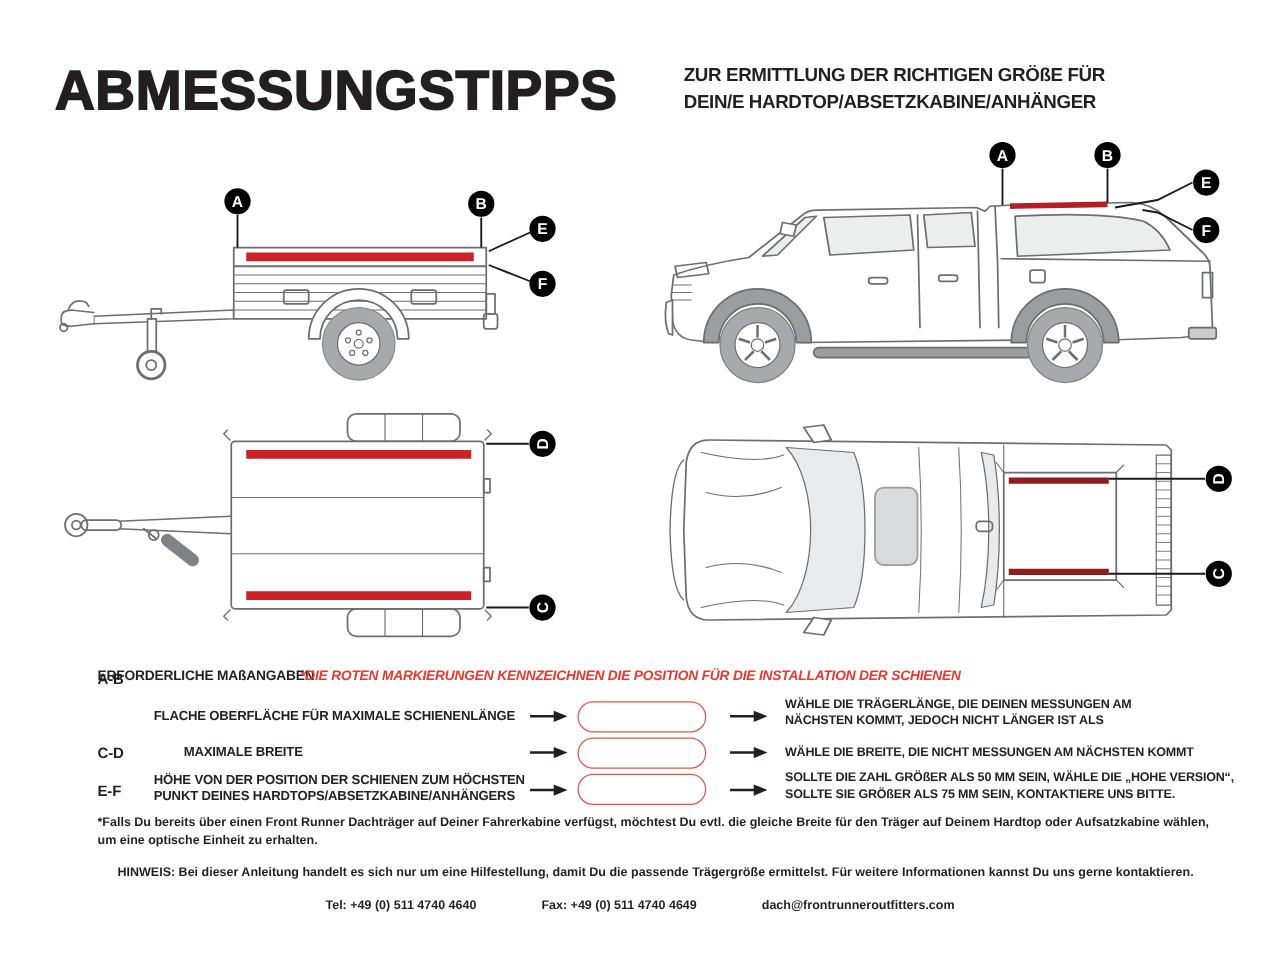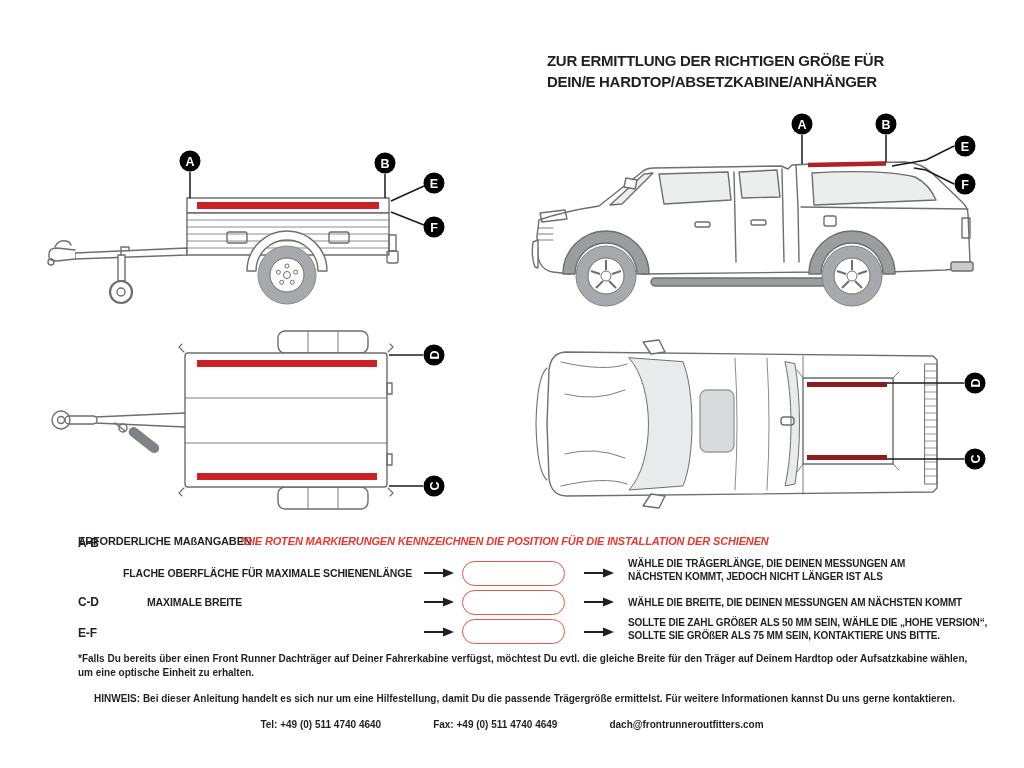--- a/index.html
+++ b/index.html
@@ -20,20 +20,21 @@
   .footer{left:0;top:719px;width:1024px;display:flex;justify-content:center;gap:52px;
           font-size:10px;font-weight:bold;}
   .badge-letter{fill:#ffffff;font-family:"Liberation Sans",sans-serif;font-size:12.5px;font-weight:bold;}
   svg{display:block;}
 </style>
 </head>
 <body>
 
 <div class="page">
 
+  <div class="abs title" style="left:44px;top:48px;">ABMESSUNGSTIPPS</div>
   <div class="abs subtitle" style="left:547px;top:50px;">ZUR ERMITTLUNG DER RICHTIGEN GRÖßE FÜR
 DEIN/E HARDTOP/ABSETZKABINE/ANHÄNGER</div>
 
   <svg class="abs" style="left:35px;top:135px;" width="430" height="190" viewBox="0 0 430 190">
     <g stroke="#6d6e71" stroke-width="1.4" fill="none" stroke-linejoin="round" stroke-linecap="round">
       <path d="M152 113 L40 118 L40 124 L152 120 Z" fill="#fff"></path>
       <path d="M40 115 L22 113 Q14 113 14 119 L14 122 Q14 126 22 126 L40 124" fill="#fff"></path>
       <path d="M20 112 Q24 103 34 107 L36 110"></path>
       <circle cx="16" cy="127" r="3"></circle>
       <rect x="83" y="120" width="7" height="26" fill="#fff"></rect>
@@ -216,23 +217,25 @@
   <div class="abs row-desc caps" style="left:123px;top:596px;padding-left:24px;">MAXIMALE BREITE</div>
   <svg class="abs" style="left:424px;top:597px;" width="30" height="10" viewBox="0 0 30 10">
     <line x1="0" y1="5" x2="20" y2="5" stroke="#231f20" stroke-width="2"></line>
       <polygon points="19,0.5 30,5 19,9.5" fill="#231f20"></polygon>
   </svg>
   <div class="abs pill" style="left:462px;top:590px;"></div>
   <svg class="abs" style="left:584px;top:597px;" width="30" height="10" viewBox="0 0 30 10">
     <line x1="0" y1="5" x2="20" y2="5" stroke="#231f20" stroke-width="2"></line>
       <polygon points="19,0.5 30,5 19,9.5" fill="#231f20"></polygon>
   </svg>
-  <div class="abs row-result caps" style="left:628px;top:596px;">WÄHLE DIE BREITE, DIE DEINEN MESSUNGEN AM NÄCHSTEN KOMMT</div>
+  <div class="abs row-result caps" style="left:628px;top:596px;">WÄHLE DIE BREITE, DIE NICHT MESSUNGEN AM NÄCHSTEN KOMMT</div>
 
   <div class="abs row-range caps" style="left:78px;top:626px;">E-F</div>
+  <div class="abs row-desc caps" style="left:123px;top:618px;">HÖHE VON DER POSITION DER SCHIENEN ZUM HÖCHSTEN
+PUNKT DEINES HARDTOPS/ABSETZKABINE/ANHÄNGERS</div>
   <svg class="abs" style="left:424px;top:627px;" width="30" height="10" viewBox="0 0 30 10">
     <line x1="0" y1="5" x2="20" y2="5" stroke="#231f20" stroke-width="2"></line>
       <polygon points="19,0.5 30,5 19,9.5" fill="#231f20"></polygon>
   </svg>
   <div class="abs pill" style="left:462px;top:619px;"></div>
   <svg class="abs" style="left:584px;top:627px;" width="30" height="10" viewBox="0 0 30 10">
     <line x1="0" y1="5" x2="20" y2="5" stroke="#231f20" stroke-width="2"></line>
       <polygon points="19,0.5 30,5 19,9.5" fill="#231f20"></polygon>
   </svg>
   <div class="abs row-result caps" style="left:628px;top:616px;">SOLLTE DIE ZAHL GRÖßER ALS 50 MM SEIN, WÄHLE DIE „HOHE VERSION“,

